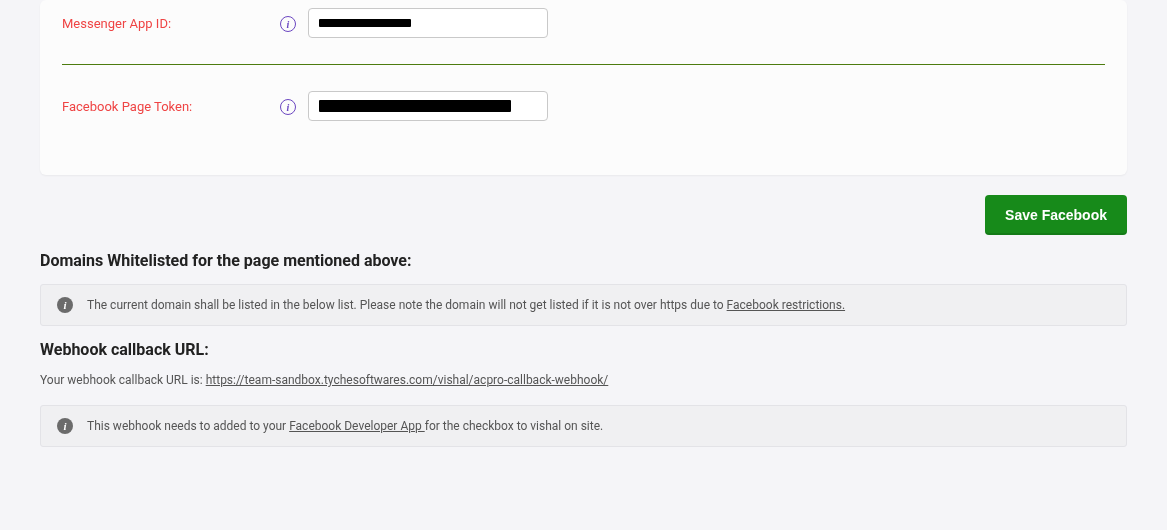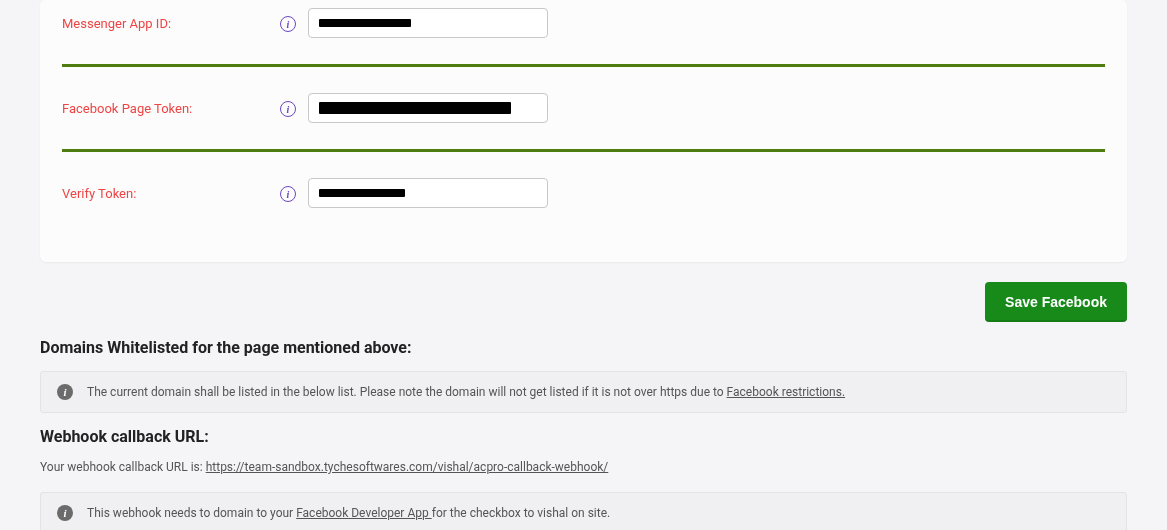--- a/index.html
+++ b/index.html
@@ -17,21 +17,21 @@
       margin: 0 40px;
       border-radius: 6px;
       padding: 0 22px 28px;
       box-shadow: 0 1px 2px rgba(0,0,0,0.05);
     }
 
     .row {
       display: flex;
       align-items: center;
       padding: 26px 0;
-      border-top: 3px solid #4d7c0f;
+      border-top: 1px solid #4d7c0f;
     }
 
     .row.first {
       border-top: none;
       padding-top: 8px;
     }
 
     .row .label {
       width: 218px;
       font-size: 13px;
@@ -173,27 +173,20 @@
   </div>
 
   <div class="row">
     <div class="label">Facebook Page Token:</div>
     <span class="info-icon"></span>
     <div class="input">
         <span class="redact r2"></span>
       </div>
   </div>
 
-  <div class="row">
-    <div class="label">Verify Token:</div>
-    <span class="info-icon"></span>
-    <div class="input">
-        <span class="redact r3"></span>
-      </div>
-  </div>
 </div>
 
 <div class="below">
   <div class="save-row">
     <button class="save-btn">Save Facebook</button>
   </div>
 
   <div class="section-heading">Domains Whitelisted for the page mentioned above:</div>
 
   <div class="notice-box">
@@ -206,18 +199,18 @@
 
   <div class="section-heading">Webhook callback URL:</div>
 
   <div class="small-text">
     <span>Your webhook callback URL is: </span><span class="url-link">https://team-sandbox.tychesoftwares.com/vishal/acpro-callback-webhook/</span>
   </div>
 
   <div class="notice-box">
     <span class="notice-icon"></span>
     <span>
-      <span>This webhook needs to domain to your </span>
+      <span>This webhook needs to added to your </span>
       <span class="underline-link">Facebook Developer App </span>
       <span>for the checkbox to vishal on site.</span>
     </span>
   </div>
 </div>
 
 </body></html>

